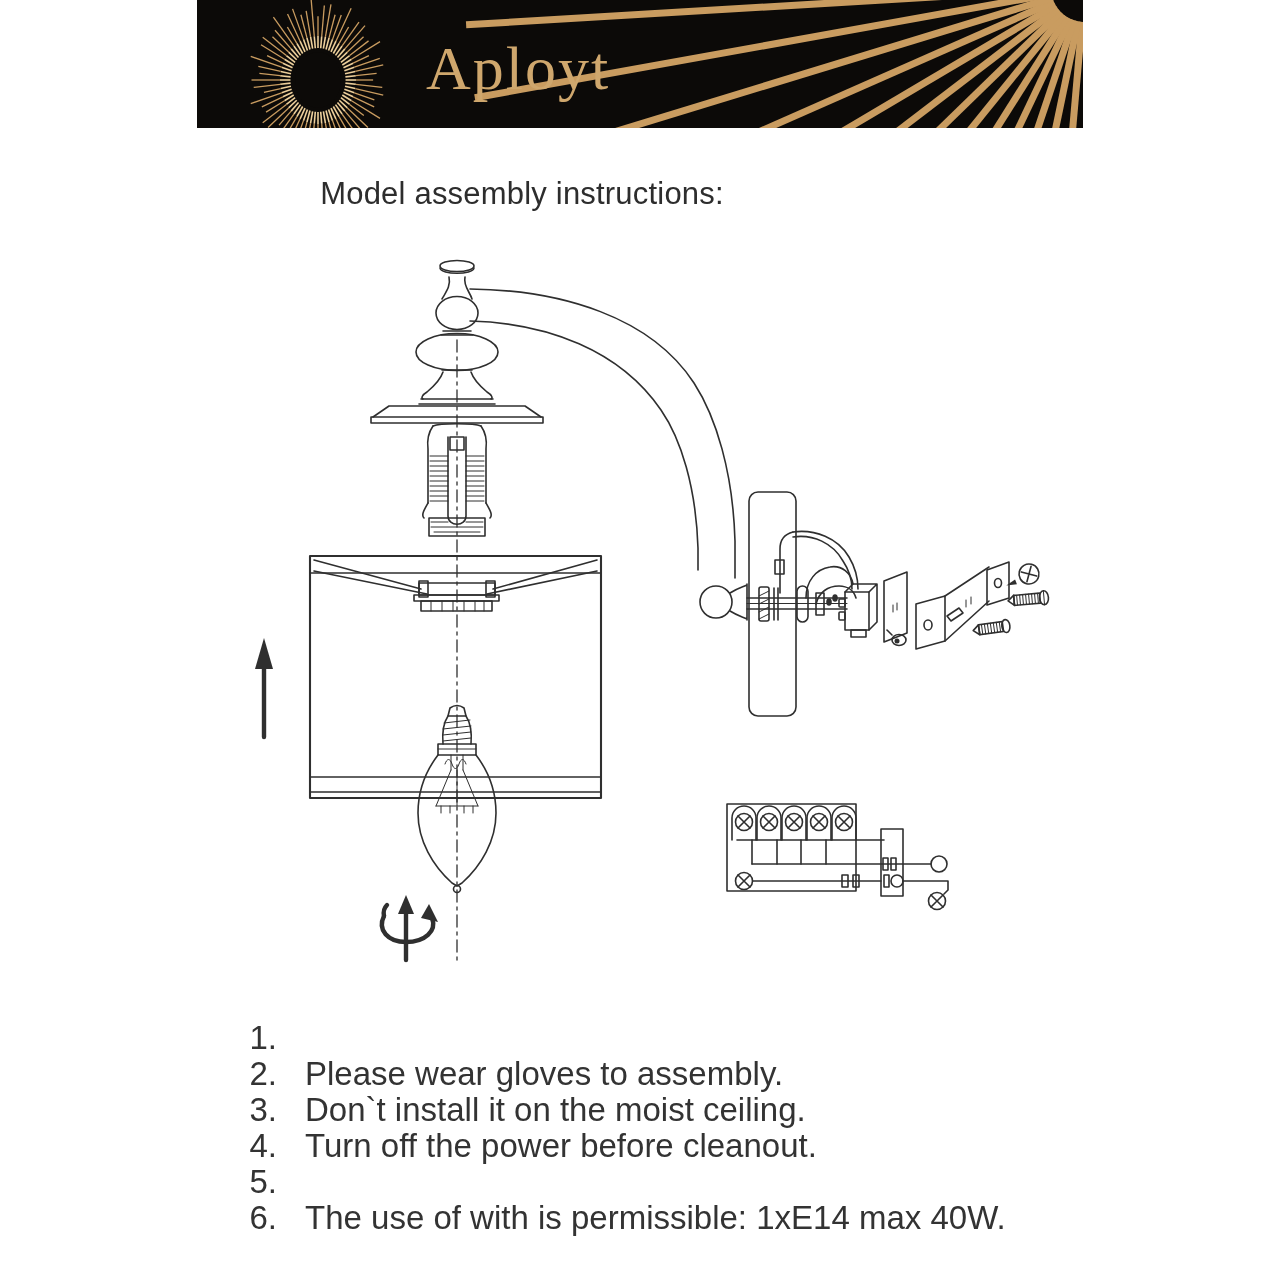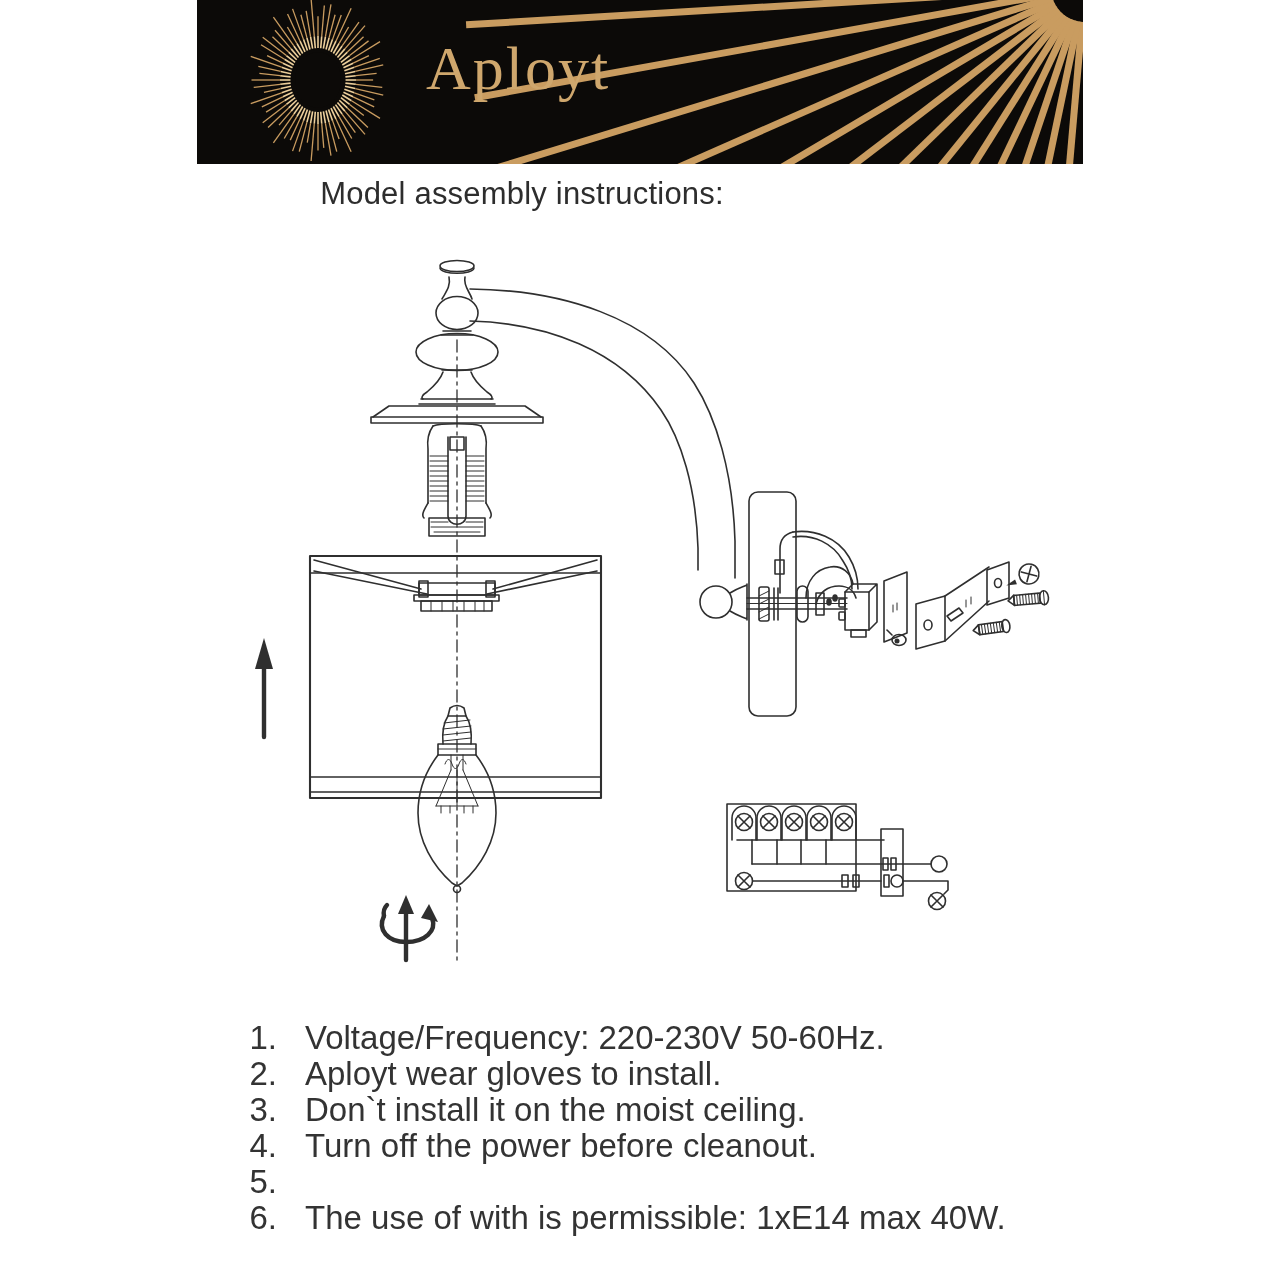--- a/index.html
+++ b/index.html
@@ -1,19 +1,19 @@
 <!DOCTYPE html>
 <html><head>
 <meta charset="utf-8">
 <style>
   html,body{margin:0;padding:0;background:#fff;}
   .page{position:relative;width:1280px;height:1280px;background:#ffffff;overflow:hidden;
         font-family:"Liberation Sans",sans-serif;}
   
-  .banner{position:absolute;left:197px;top:0;width:886px;height:164px;background:#0c0a08;overflow:hidden;}
+  .banner{position:absolute;left:197px;top:0;width:886px;height:128px;background:#0c0a08;overflow:hidden;}
   .banner svg{position:absolute;left:0;top:0;}
   .brand{position:absolute;left:229px;top:36px;font-family:"Liberation Serif",serif;
          font-size:62px;line-height:1.05;color:#cfa76d;letter-spacing:2px;font-weight:400;}
   
   .titleblock{position:absolute;left:0;top:176px;width:1044px;text-align:center;color:#2d2d2d;}
   .titleblock div{font-size:31px;line-height:35px;letter-spacing:.2px;}
   
   #diagram{position:absolute;left:200px;top:250px;}
   #diagram path,#diagram rect,#diagram circle,#diagram ellipse,#diagram line,#diagram polygon{
       stroke:#2f2f2f;fill:none;stroke-width:1.6;stroke-linecap:round;stroke-linejoin:round;}
@@ -362,25 +362,24 @@
       <circle cx="897" cy="881" r="6"></circle>
       <circle cx="939" cy="864" r="8"></circle>
       <path d="M903,881 H948 M948,881 V890 L944,894"></path>
       <use href="#lampx" transform="translate(937,901)"></use>
     </g>
   </svg>
 
   <div class="instructions">
     <div class="inst-row">
       <span class="inst-num">1.</span>
-      <span class="inst-text">Voltage/Frequency: 220-230V 50-60Hz.</span>
     </div>
     <div class="inst-row">
       <span class="inst-num">2.</span>
-      <span class="inst-text">Aployt wear gloves to install.</span>
+      <span class="inst-text">Please wear gloves to assembly.</span>
     </div>
     <div class="inst-row">
       <span class="inst-num">3.</span>
       <span class="inst-text">Don`t install it on the moist ceiling.</span>
     </div>
     <div class="inst-row">
       <span class="inst-num">4.</span>
       <span class="inst-text">Turn off the power before cleanout.</span>
     </div>
     <div class="inst-row">

